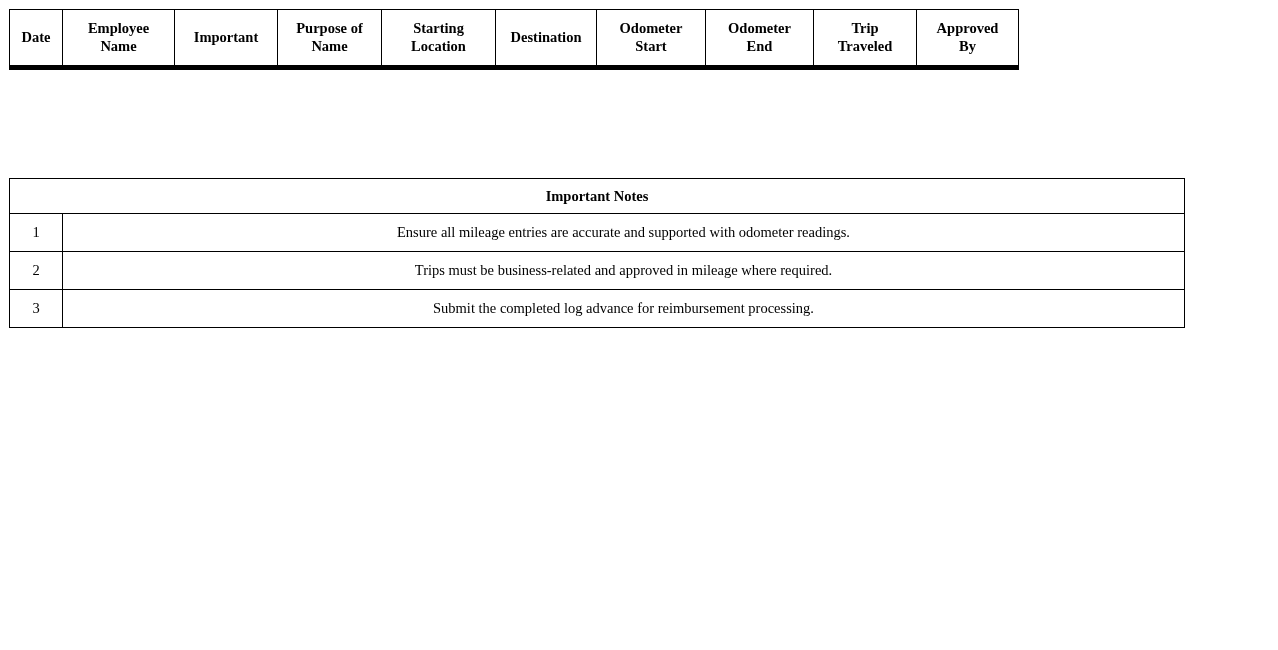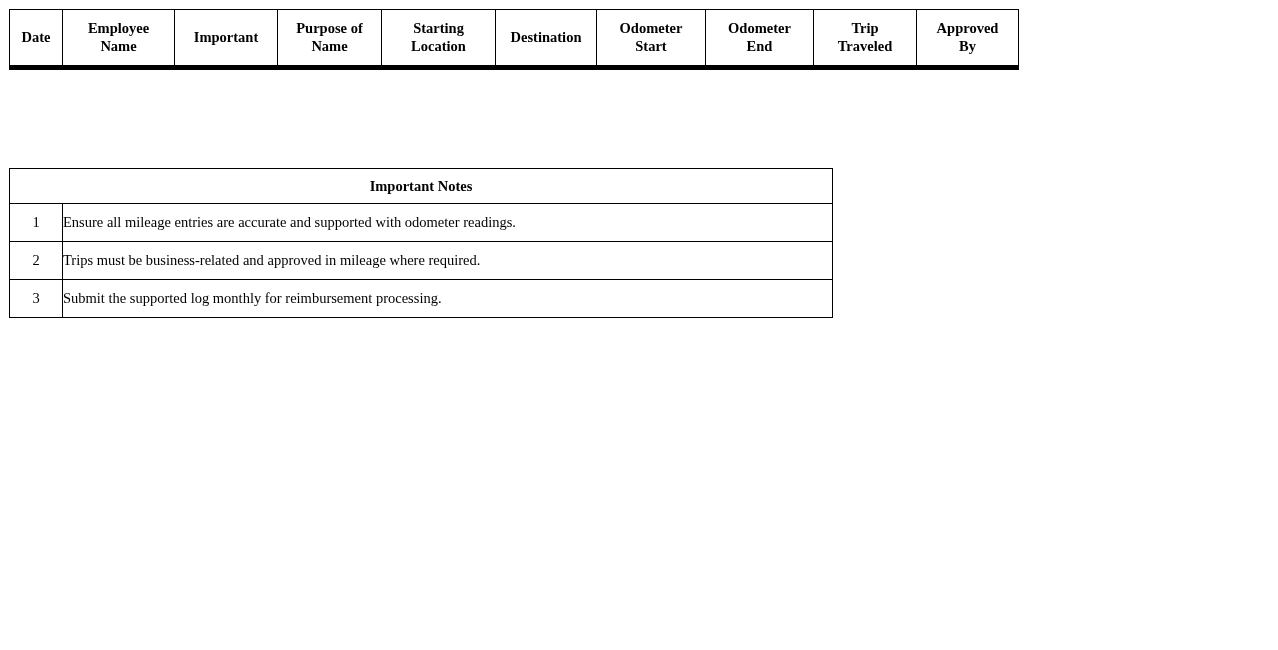--- a/index.html
+++ b/index.html
@@ -48,40 +48,41 @@
     text-align: center;
     vertical-align: middle;
     padding: 2px 3px;
     white-space: pre-line;
   }
 
   
   .notes-wrap {
     position: absolute;
     left: 9px;
-    top: 168px;
-    width: 824px;
+    top: 178px;
+    width: 1176px;
   }
   .notes-title td {
     height: 34px;
     text-align: center;
     vertical-align: middle;
     font-weight: bold;
     font-size: 14.5px;
   }
   .notes-row td {
     height: 37px;
     vertical-align: middle;
     font-size: 14.5px;
   }
   .notes-num {
     width: 53px;
     text-align: center;
   }
   .notes-text {
+    text-align: center;
     padding: 0 6px;
   }
 </style>
 </head>
 <body>
 
 <div class="page">
 
   <div class="mileage-wrap">
     <table class="grid">
@@ -186,19 +187,19 @@
           <tr class="notes-row">
             <td class="notes-num">1</td>
             <td class="notes-text">Ensure all mileage entries are accurate and supported with odometer readings.</td>
           </tr>
           <tr class="notes-row">
             <td class="notes-num">2</td>
             <td class="notes-text">Trips must be business-related and approved in mileage where required.</td>
           </tr>
           <tr class="notes-row">
             <td class="notes-num">3</td>
-            <td class="notes-text">Submit the supported log monthly for reimbursement processing.</td>
+            <td class="notes-text">Submit the completed log advance for reimbursement processing.</td>
           </tr>
         </tbody>
     </table>
   </div>
 
 </div>
 
 </body></html>

